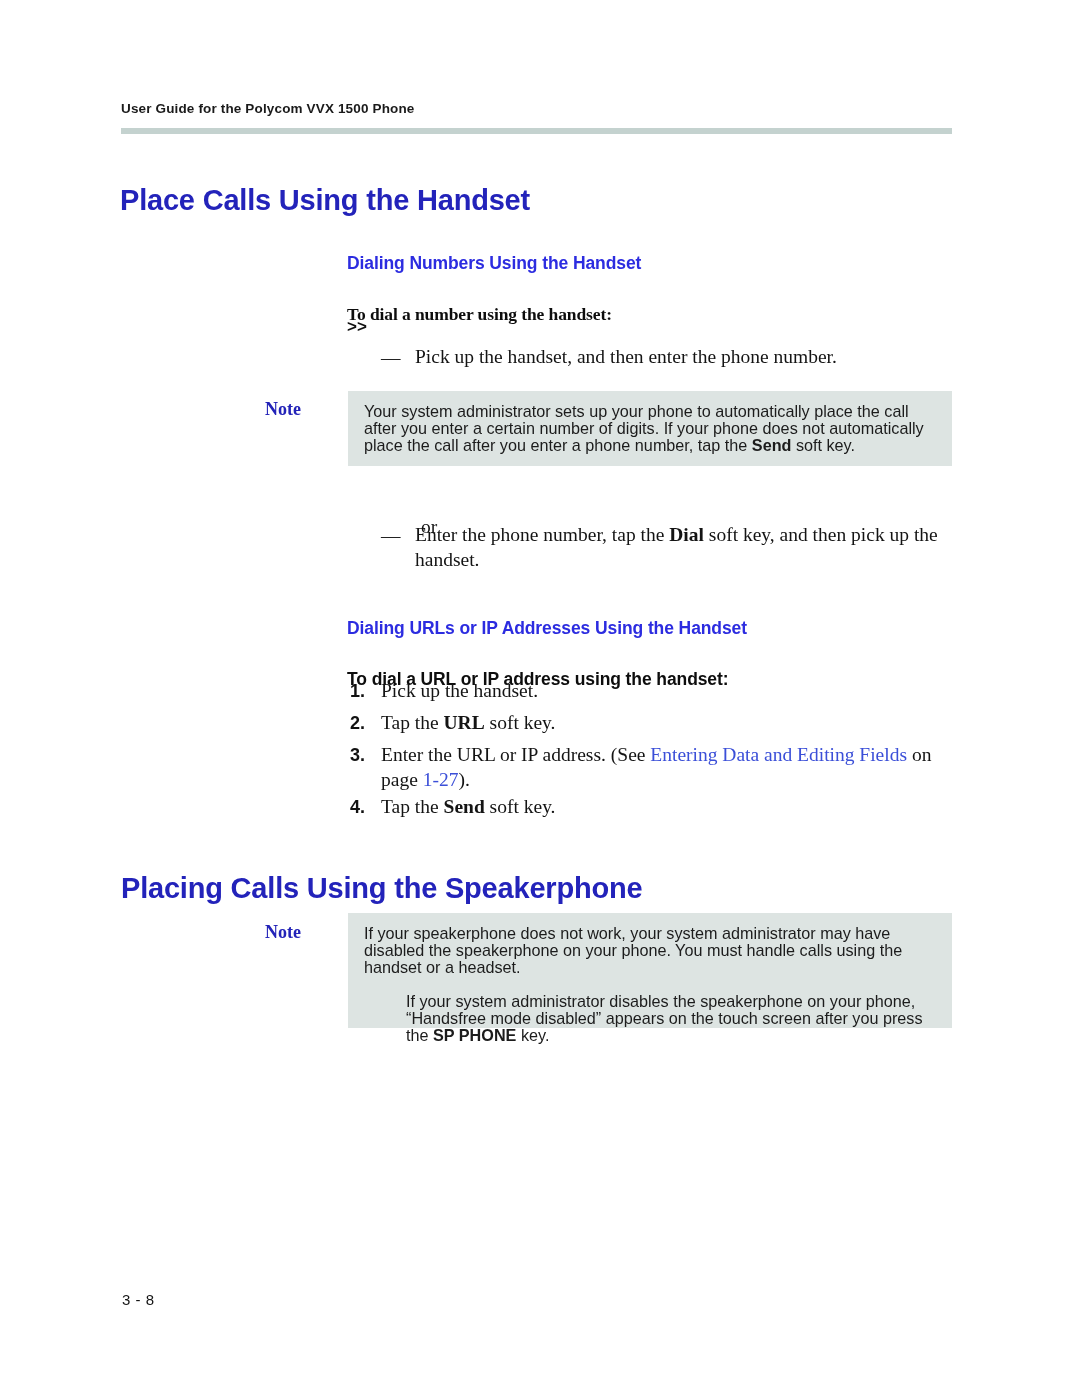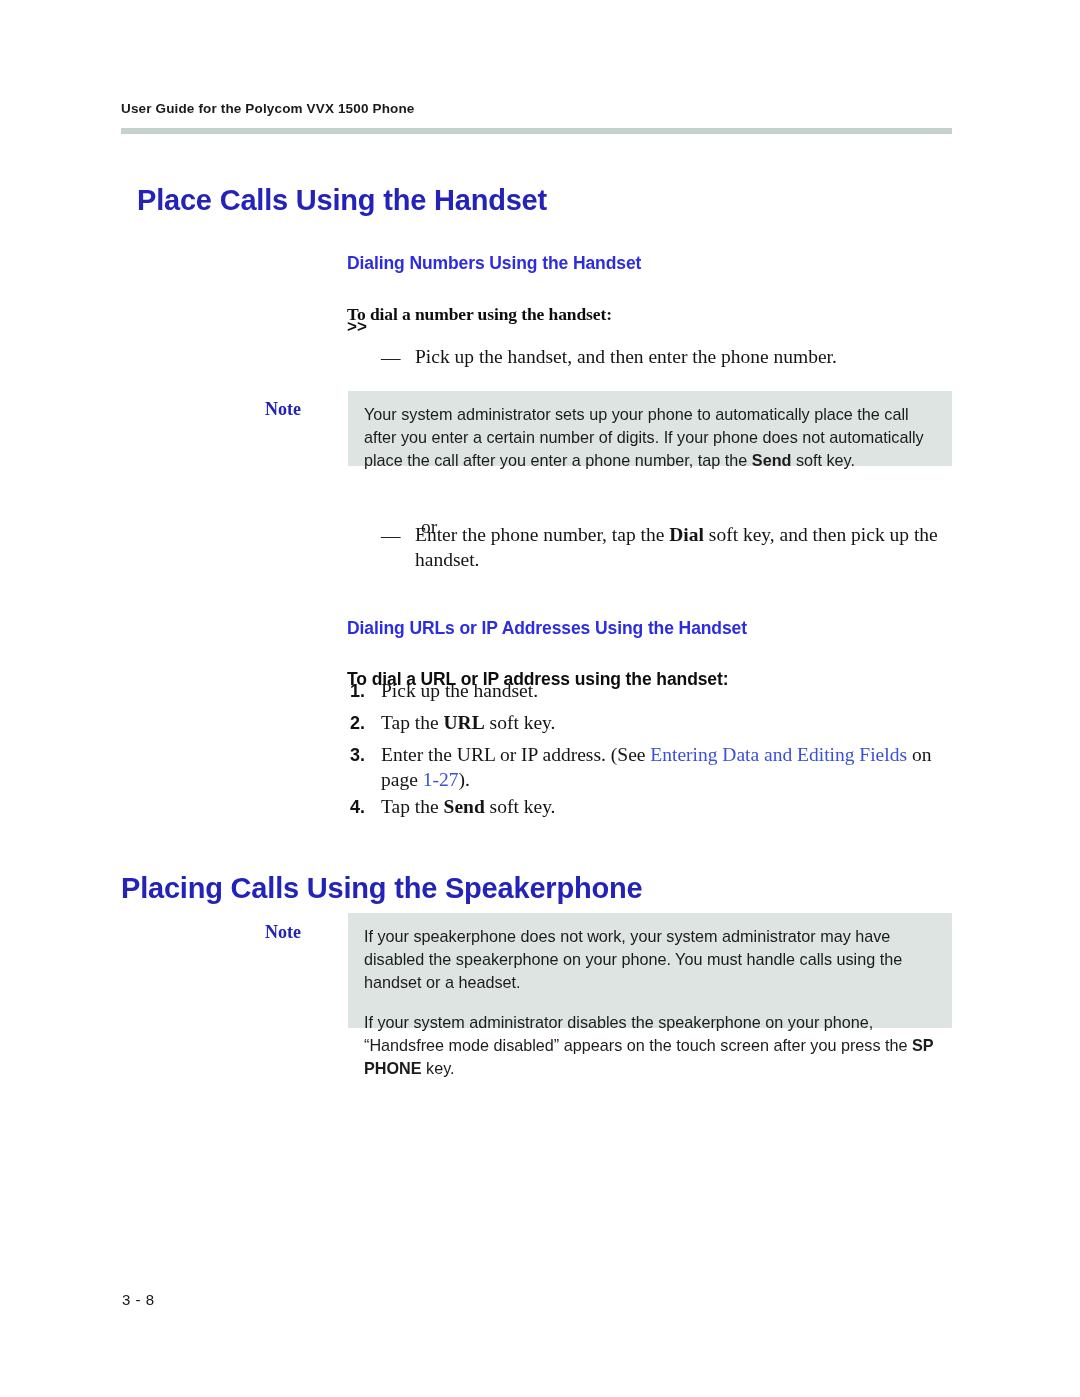--- a/index.html
+++ b/index.html
@@ -47,21 +47,21 @@
   
   .h1 {
     position: absolute;
     font-family: "Liberation Sans", sans-serif;
     font-weight: bold;
     font-size: 29px;
     letter-spacing: -0.2px;
     color: #2323ba;
     white-space: nowrap;
   }
-  .h1.h1-a { left: 137px; top: 165px; }
+  .h1.h1-a { left: 120px; top: 165px; }
   .h1.h1-b { left: 121px; top: 853px; }
 
   .h3 {
     position: absolute;
     left: 347px;
     font-family: "Liberation Sans", sans-serif;
     font-weight: bold;
     font-size: 17.5px;
     letter-spacing: -0.1px;
     color: #2c2ce0;
@@ -121,24 +121,24 @@
     position: absolute;
     left: 348px;
     background: #dde4e2;
     box-sizing: border-box;
     padding: 12px 18px 14px 16px;
   }
   .note-box p {
     margin: 0;
     font-family: "Liberation Sans", sans-serif;
     font-size: 16.2px;
-    line-height: 23px;
+    line-height: 17px;
     color: #1c1c1c;
   }
-  .note-box p + p { margin-top: 17px; }
+  .note-box p + p { margin-top: 17px; margin-left: 42px; }
   .note-box b { font-weight: bold; }
 
   
   .folio {
     position: absolute;
     left: 122px;
     top: 1265px;
     font-family: "Liberation Sans", sans-serif;
     font-size: 15px;
     letter-spacing: 0.5px;

